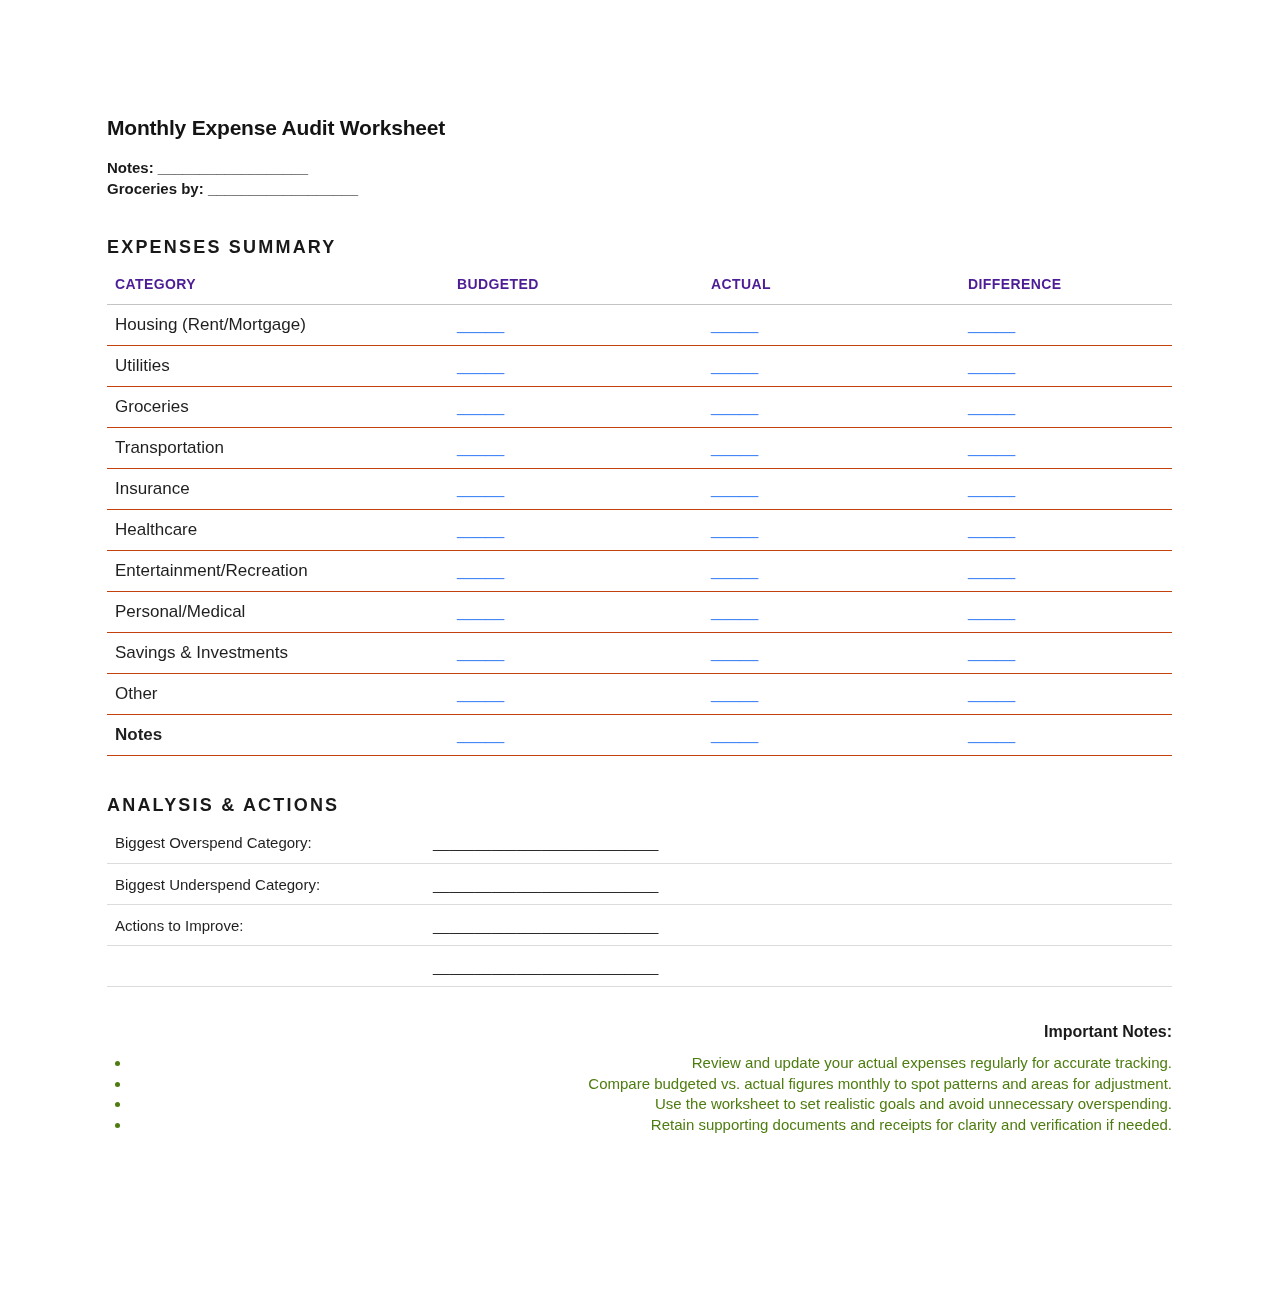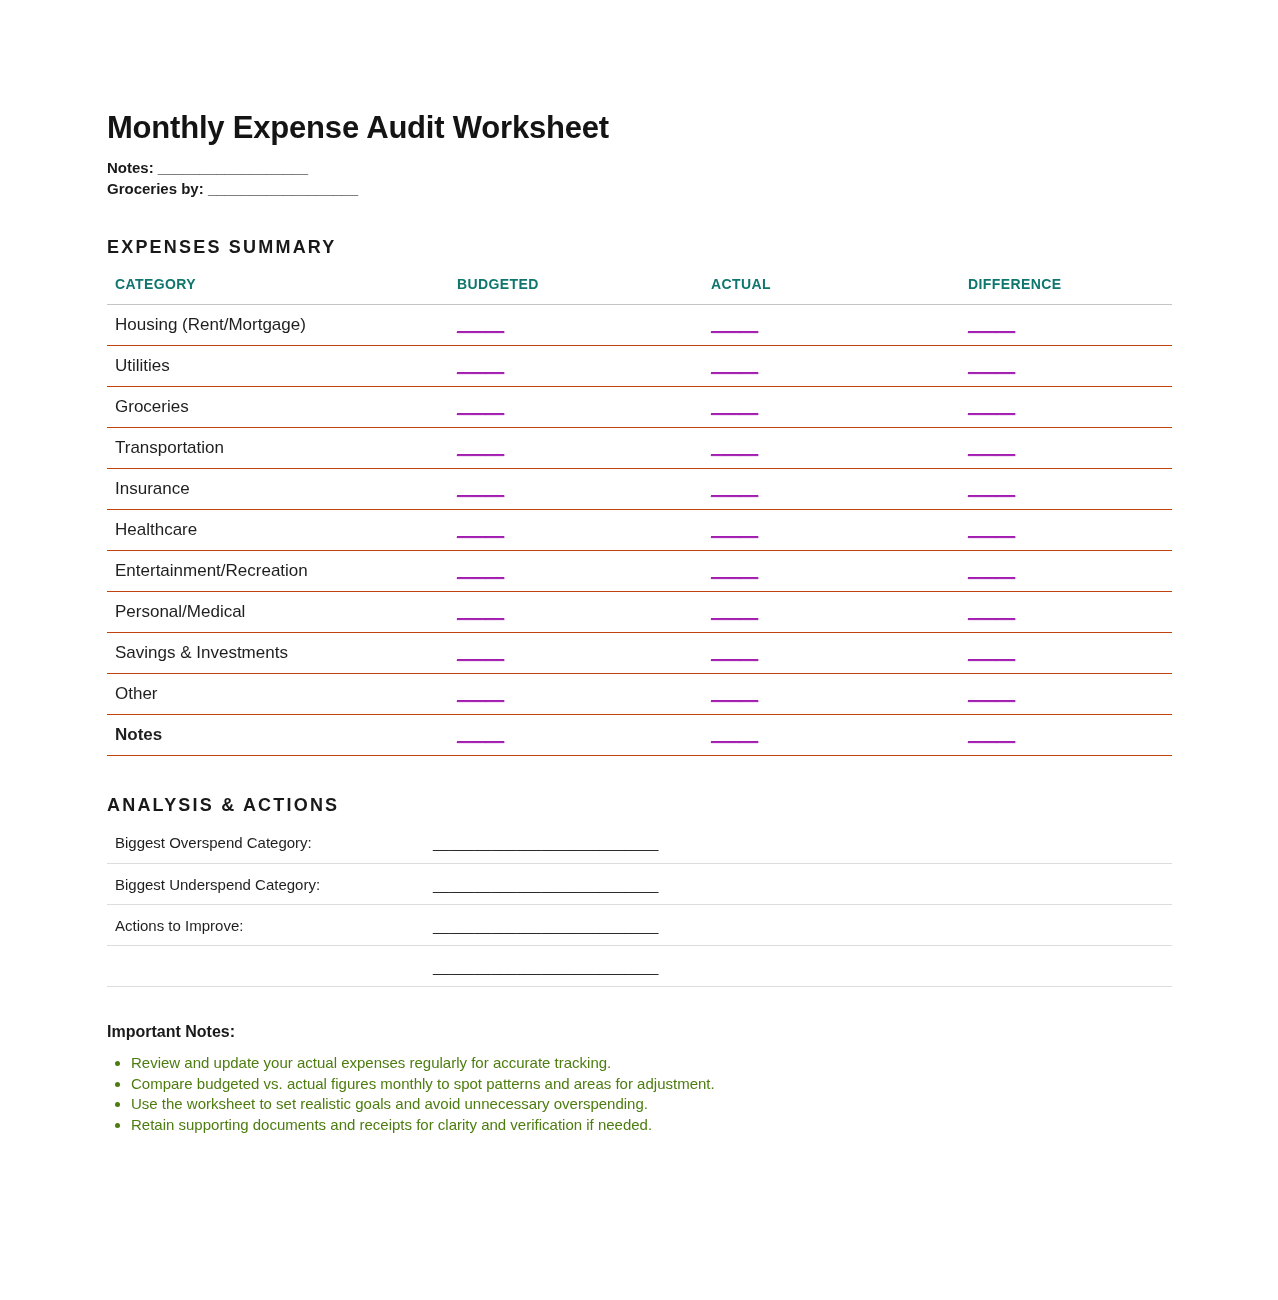--- a/index.html
+++ b/index.html
@@ -7,21 +7,21 @@
   body {
     width: 1278px;
     min-height: 1300px;
     background: #ffffff;
     font-family: "Liberation Sans", "DejaVu Sans", sans-serif;
     color: #1f1f1f;
   }
   .page { padding: 110px 106px 40px 107px; }
 
   .title {
-    font-size: 31px;
+    font-size: 21px;
     line-height: 36px;
     font-weight: 700;
     color: #141414;
     margin: 0 0 11px 0;
     letter-spacing: -0.2px;
   }
   .meta-line {
     font-size: 15px;
     line-height: 21px;
     font-weight: 700;
@@ -40,50 +40,50 @@
   }
   .section-heading.analysis { margin-top: 38px; }
 
   table { width: 100%; border-collapse: collapse; table-layout: fixed; }
   .expenses-table { margin-top: 6px; }
   .expenses-table th {
     font-size: 14px;
     font-weight: 700;
     letter-spacing: 0.4px;
     text-align: left;
-    color: #0f766e;
+    color: #4c1d95;
     height: 40px;
     vertical-align: middle;
     padding: 0 0 0 8px;
     border-bottom: 1px solid #c4c4c4;
     white-space: nowrap;
   }
   .expenses-table td {
     font-size: 17px;
     height: 41px;
     vertical-align: middle;
     padding: 0 0 0 8px;
     border-bottom: 1px solid #c2410c;
     white-space: nowrap;
   }
   .total-row td.cat { font-weight: 700; }
-  .blank-cell { color: #a21caf; text-decoration: underline; }
+  .blank-cell { color: #3b82f6; }
 
   .analysis-table { margin-top: 7px; }
   .analysis-table td {
     font-size: 15px;
     height: 41px;
     vertical-align: middle;
     padding: 0 0 0 8px;
     border-bottom: 1px solid #dcdcdc;
     white-space: nowrap;
   }
   .analysis-table .line { color: #1a1a1a; }
 
-  .notes { margin-top: 34px; }
+  .notes { margin-top: 34px; text-align: right; }
   .notes-heading {
     font-size: 16px;
     line-height: 21px;
     font-weight: 700;
     color: #191919;
   }
   .notes-list {
     margin: 11px 0 0 0;
     padding: 0 0 0 24px;
     list-style: disc;

